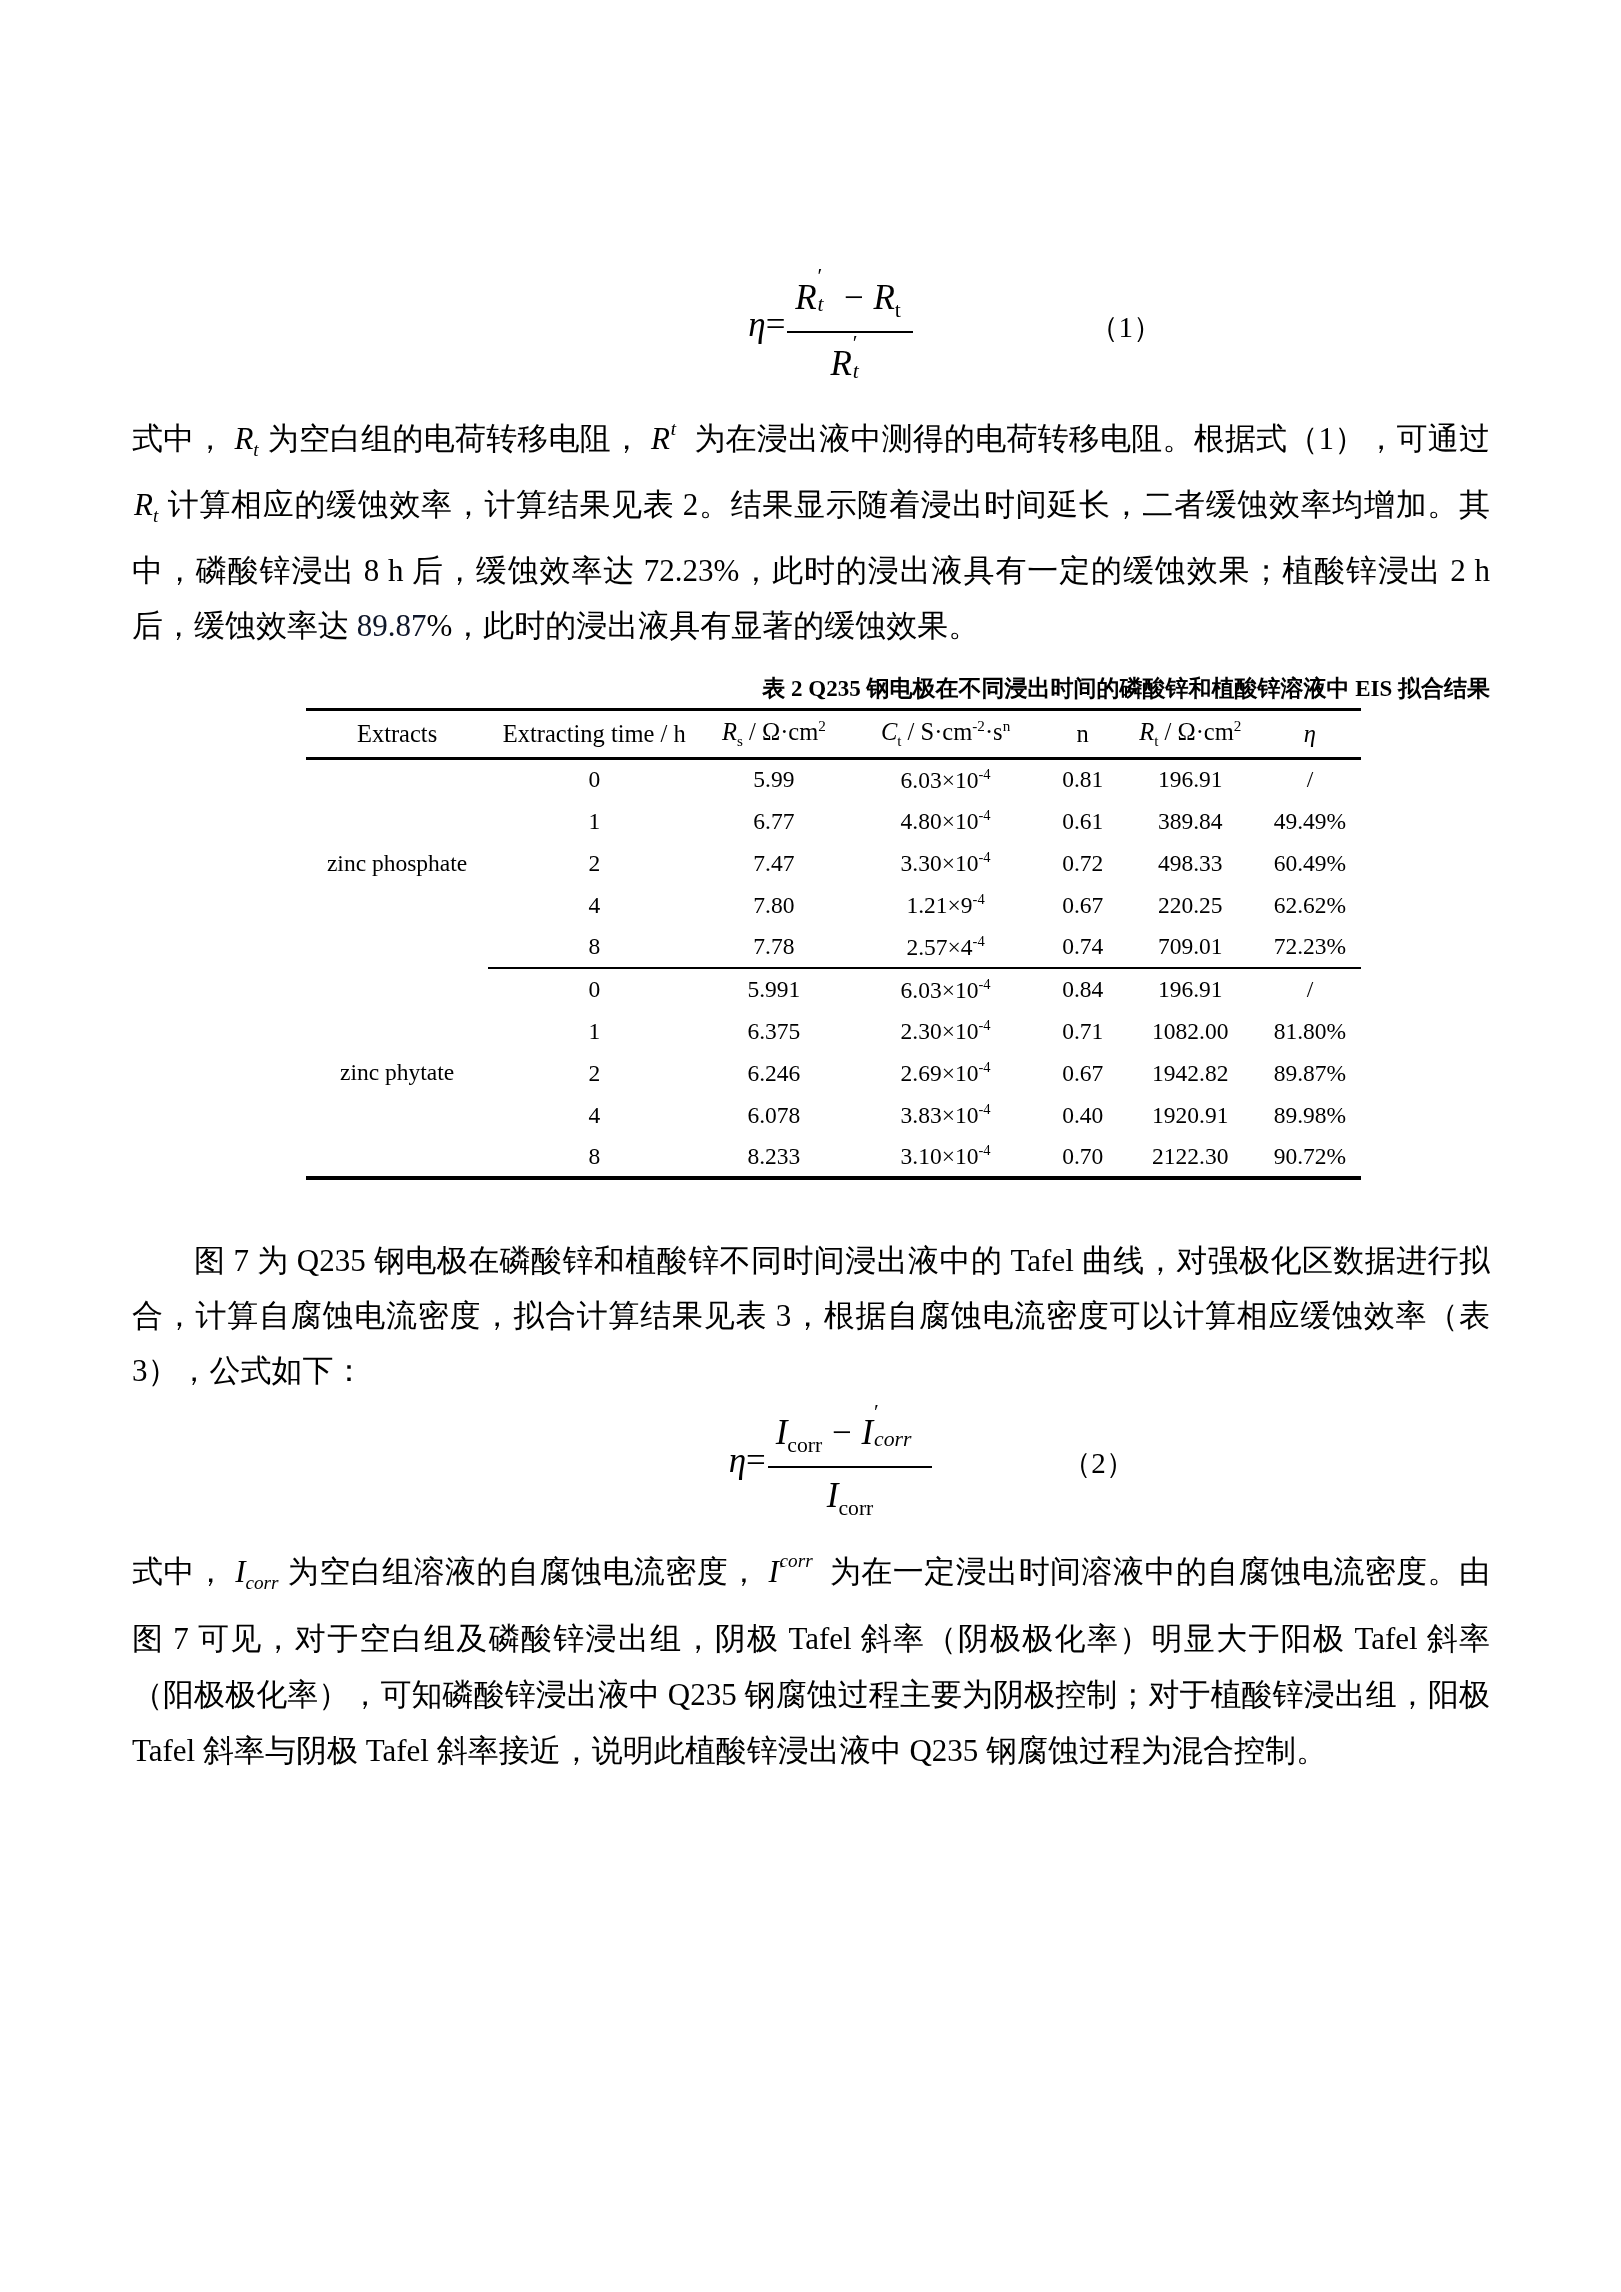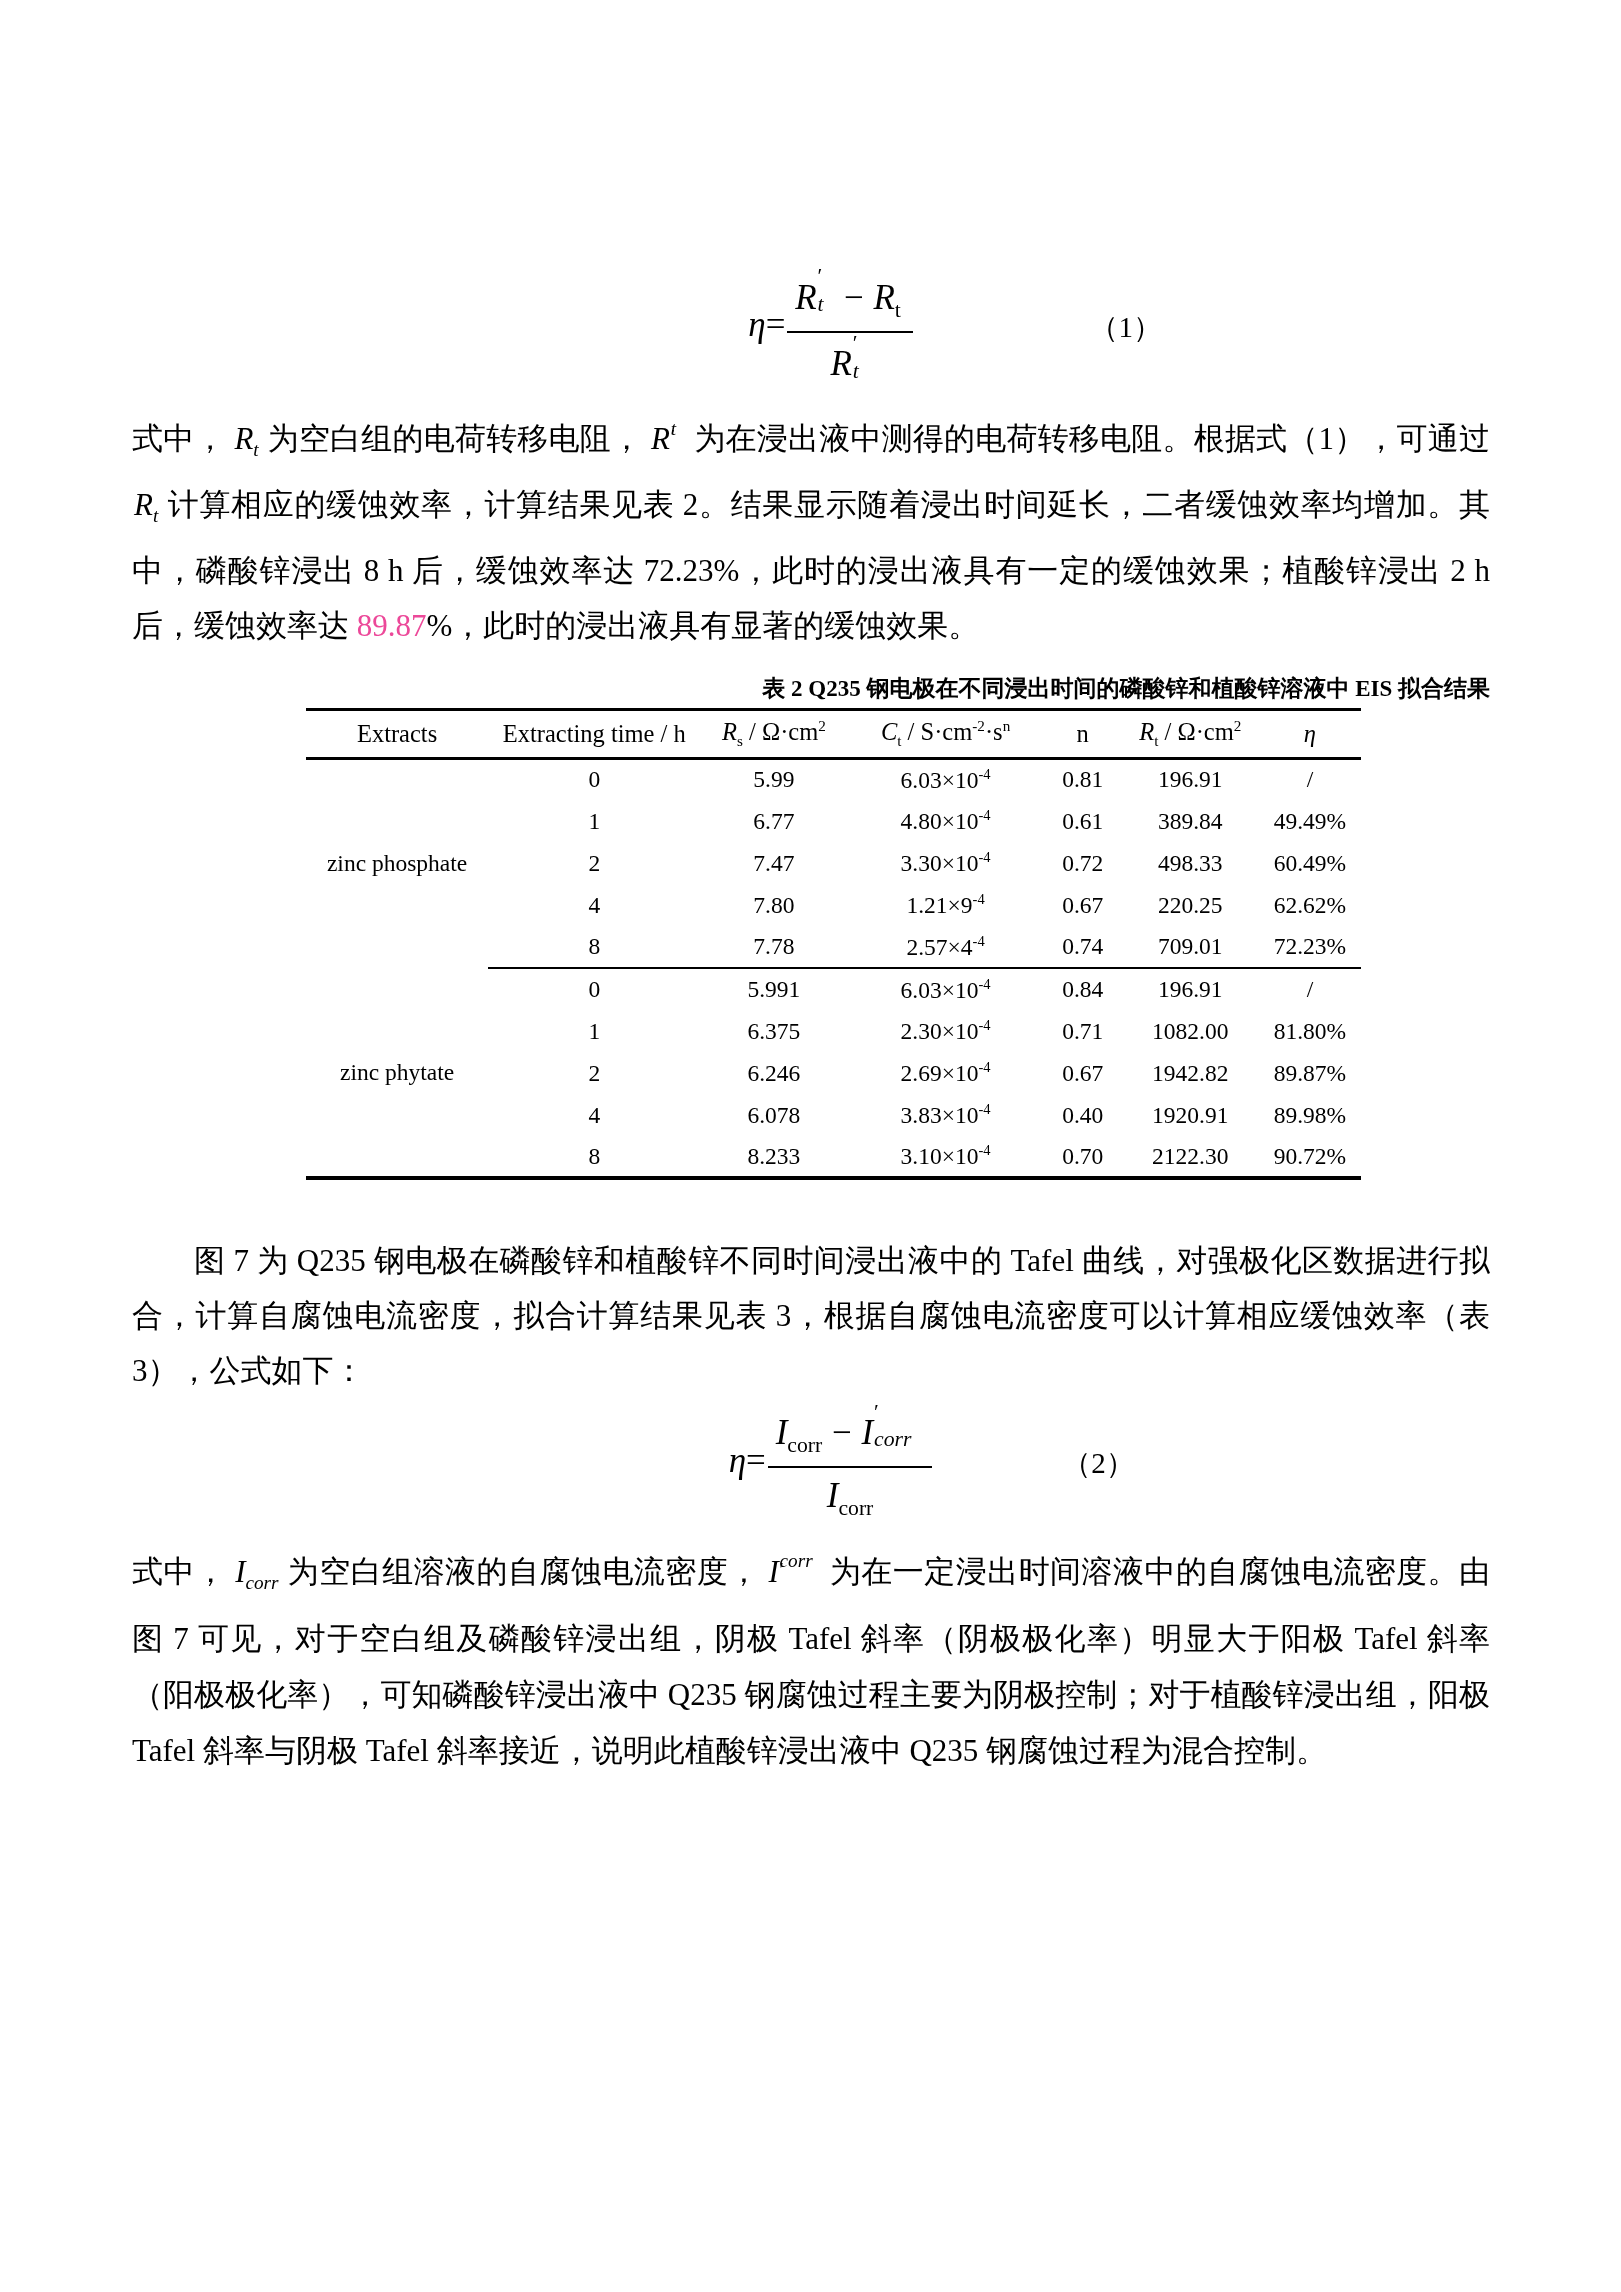--- a/index.html
+++ b/index.html
@@ -14,21 +14,21 @@
   .content { padding: 267px 131px 0 132px; }
 
   
   .para {
     font-size: 31px;
     line-height: 55px;
     text-align: justify;
     margin: 0;
   }
   .para.indent { text-indent: 2em; }
-  .red { color: #ec4899; }
+  .red { color: #0f172a; }
 
   
   .math { font-style: italic; margin: 0 8.8px; white-space: nowrap; }
   .mvar { font-style: italic; }
   sub { font-size: 0.62em; }
   sup { font-size: 0.62em; }
 
   
   .ss { display: inline-block; position: relative; width: 0.5em; height: 1em; vertical-align: baseline; }
   .ss.w { width: 1.35em; }

